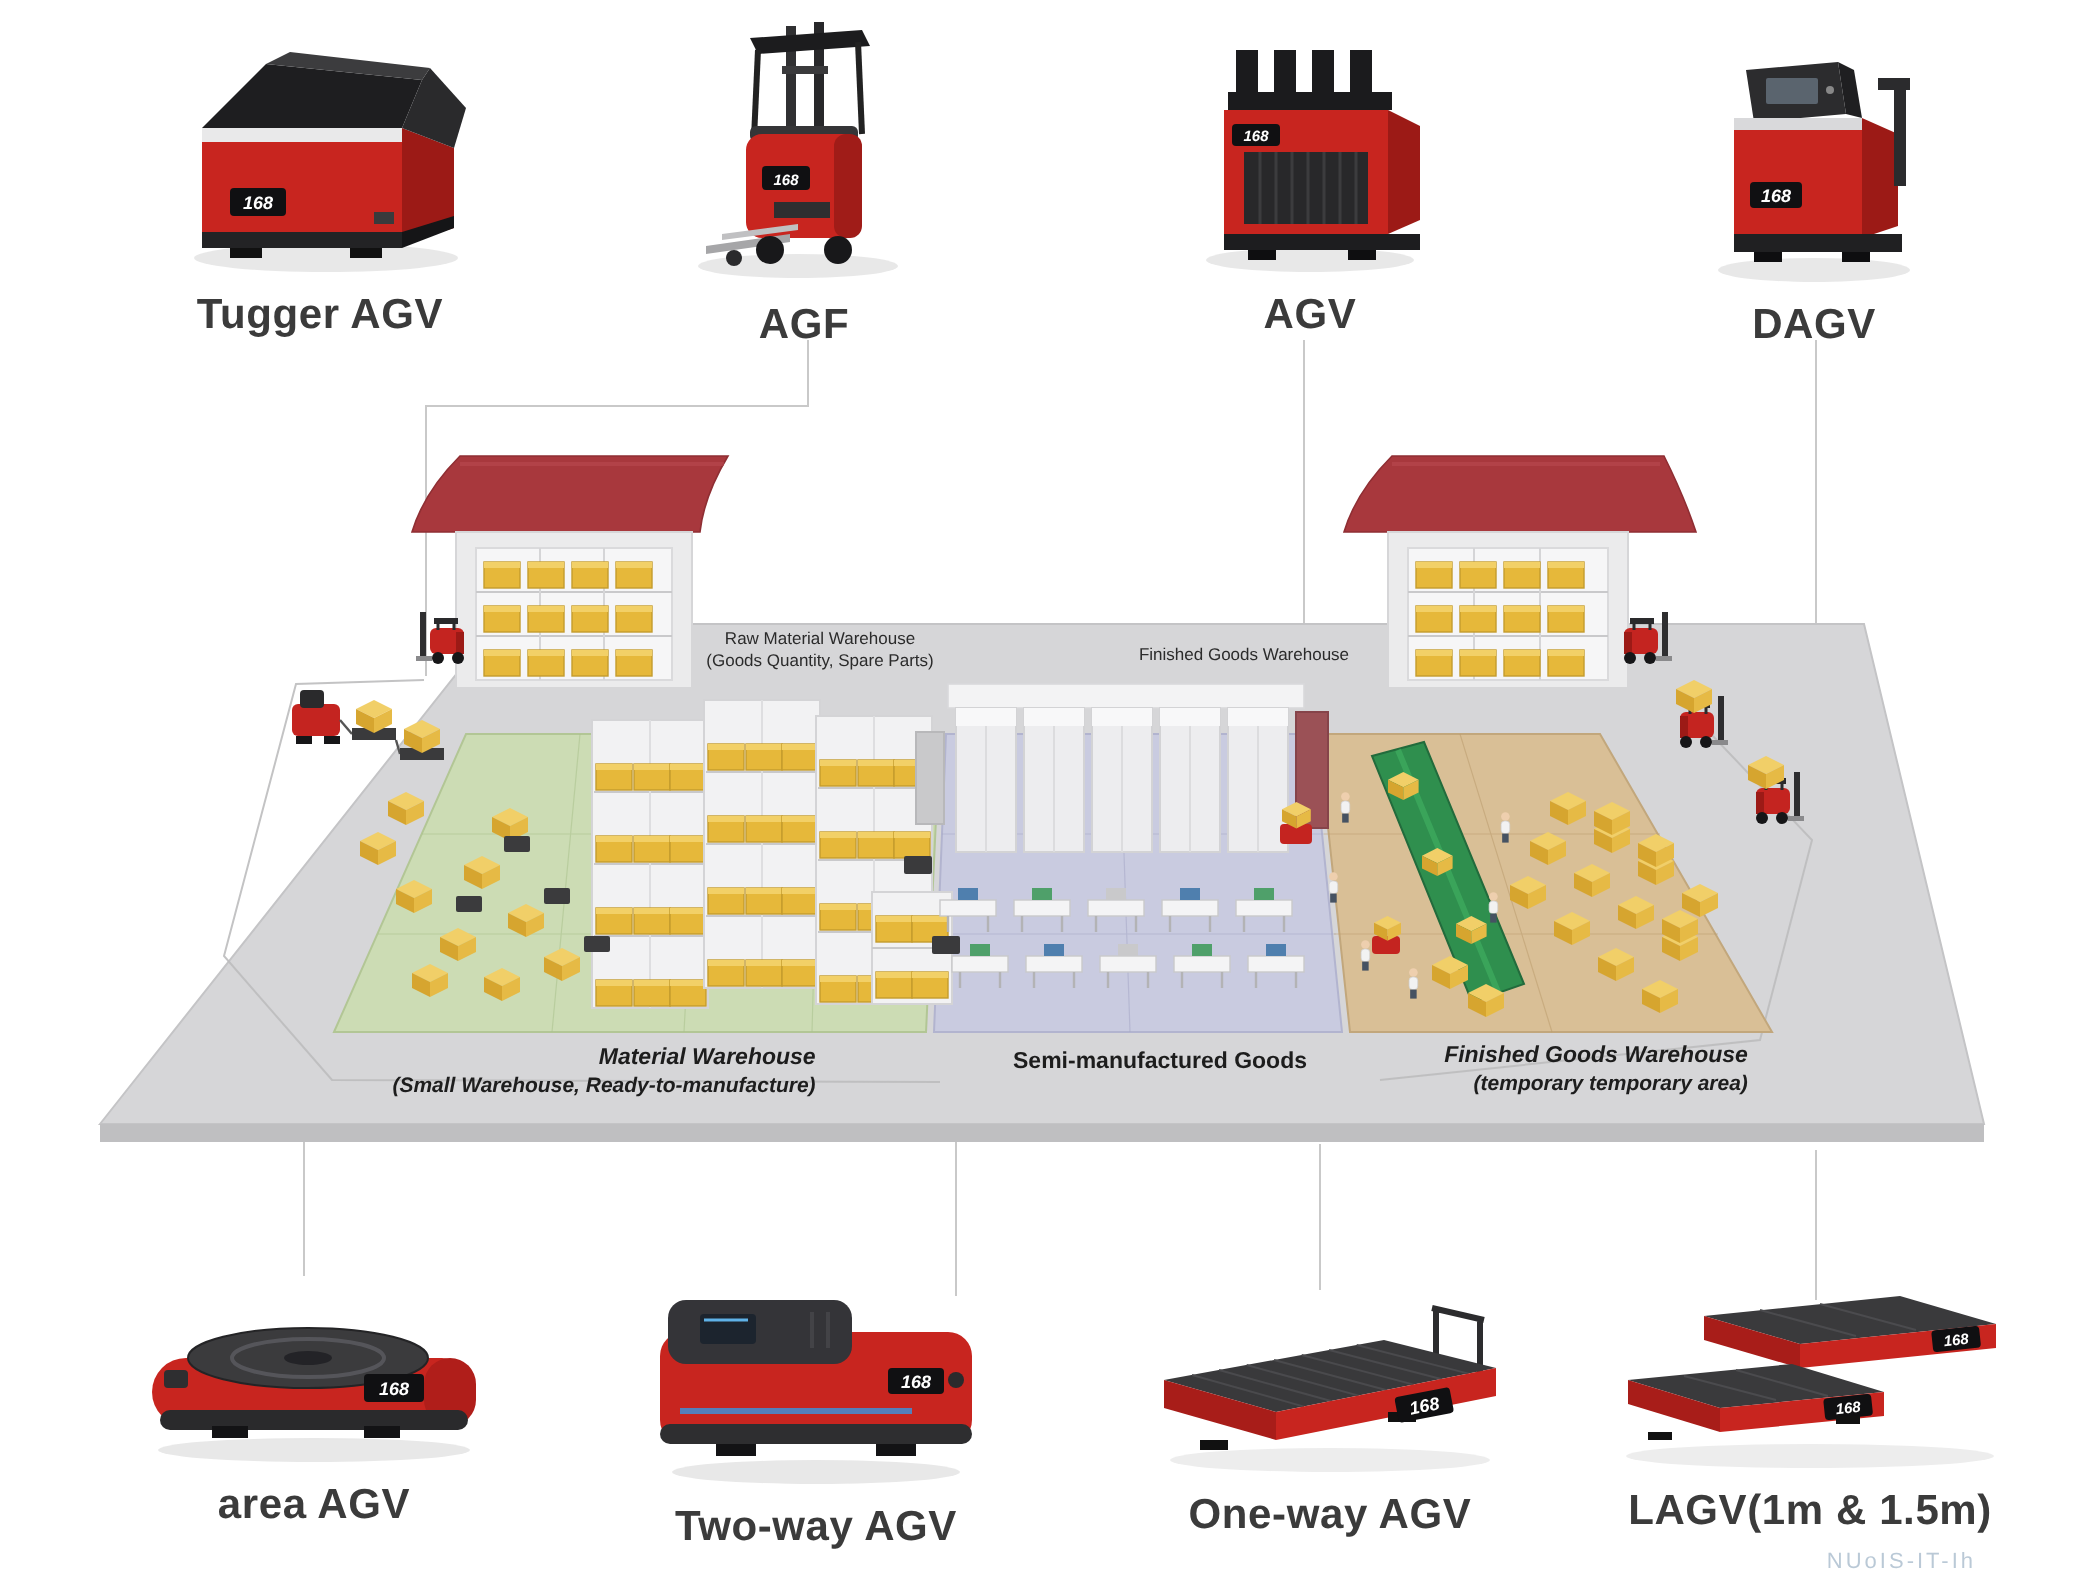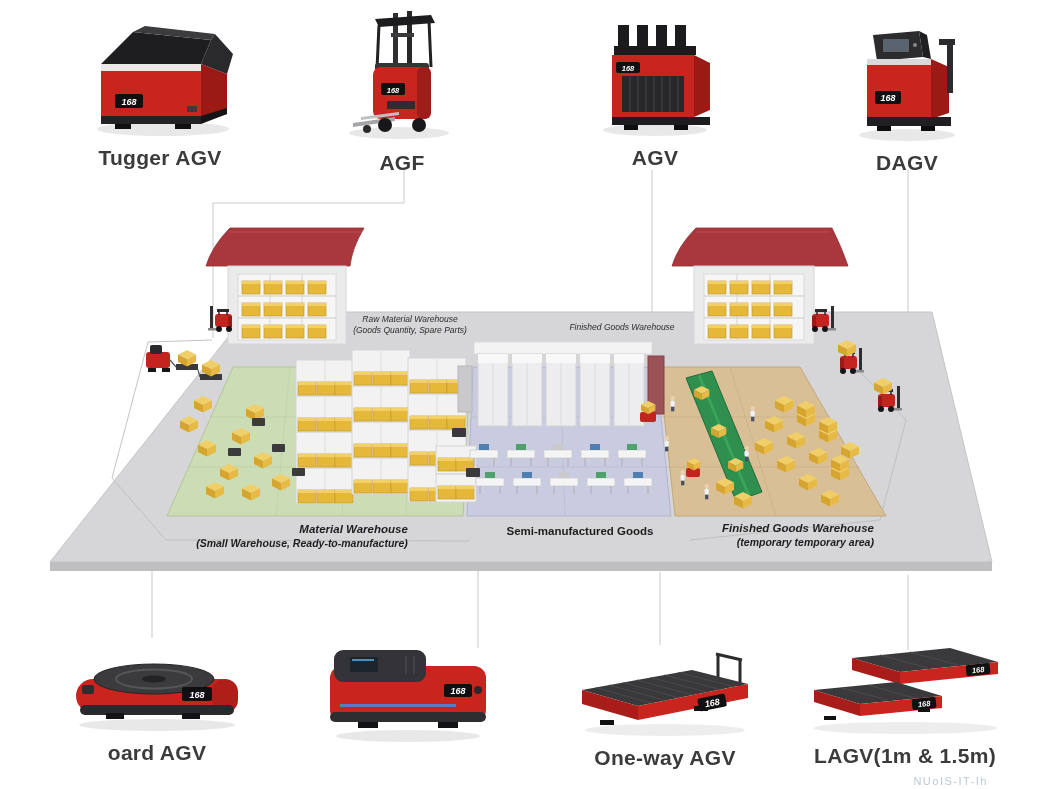--- a/index.html
+++ b/index.html
@@ -3,21 +3,21 @@
 <meta charset="utf-8">
 <style>
   html,body{margin:0;padding:0;background:#ffffff;}
   .canvas{position:relative;width:1040px;height:789px;background:#ffffff;overflow:hidden;
           font-family:"Liberation Sans",sans-serif;}
   .scene{position:absolute;left:0;top:0;width:1040px;height:789px;z-index:1;}
   .product{position:absolute;display:flex;flex-direction:column;align-items:center;z-index:2;}
   .product svg{display:block;}
   .product-label{margin-top:6px;font-size:21px;font-weight:bold;color:#3b3b3b;white-space:nowrap;letter-spacing:0.3px;text-align:right;}
   .zone-label{position:absolute;transform:translateX(-50%);text-align:center;color:#1d1d1d;z-index:2;line-height:1.3;white-space:nowrap;}
-  .zone-label.small{font-size:8.5px;font-style:italic;color:#2b2b2b;}
+  .zone-label.small{font-size:8.5px;color:#2b2b2b;}
   .zone-label.big .t{font-size:11.5px;font-weight:700;}
   .zone-label.big .s{font-size:10.5px;font-weight:700;}
   .zone-label.italic .t,.zone-label.italic .s{font-style:italic;font-weight:600;text-align:right;}
   .watermark{position:absolute;right:52px;bottom:2px;font-size:11px;color:#a9bccd;opacity:0.8;z-index:2;letter-spacing:1.5px;}
   .logo-txt{font-style:italic;font-weight:bold;font-size:9px;font-family:"Liberation Sans",sans-serif;fill:#ffffff;}
   .logo-sm{font-size:7.5px;}
 </style>
 </head>
 <body>
 
@@ -430,40 +430,41 @@
       <rect x="18" y="80" width="154" height="10" rx="5" fill="#2a2a2c"></rect>
       <ellipse cx="92" cy="54" rx="60" ry="15" fill="#3b3b3d" stroke="#242426"></ellipse>
       <ellipse cx="92" cy="54" rx="38" ry="9.5" fill="none" stroke="#55555a" stroke-width="2"></ellipse>
       <ellipse cx="92" cy="54" rx="12" ry="3.5" fill="#232327"></ellipse>
       <rect x="20" y="60" width="12" height="9" rx="2" fill="#2e2e30"></rect>
       <rect x="44" y="88" width="18" height="6" fill="#131315"></rect>
         <rect x="120" y="88" width="18" height="6" fill="#131315"></rect>
       <rect x="120" y="62" width="30" height="14" rx="2" fill="#101012"></rect>
       <text x="135" y="72.5" text-anchor="middle" class="logo-txt">168</text>
     </svg>
-    <div class="product-label">oard AGV</div>
+    <div class="product-label">area AGV</div>
   </div>
 
   <div class="product" style="left:318px;top:630px;width:180px">
     <svg viewBox="0 0 180 116" width="180" height="116">
       <ellipse cx="90" cy="106" rx="72" ry="6" fill="#1a1a1a" opacity="0.10"></ellipse>
       <rect x="12" y="36" width="156" height="56" rx="12" fill="#c8251f"></rect>
       <rect x="16" y="20" width="92" height="32" rx="9" fill="#343438"></rect>
       <rect x="32" y="27" width="28" height="15" rx="2" fill="#1c242e"></rect>
       <line x1="34" y1="30" x2="56" y2="30" stroke="#5fb2e8" stroke-width="1.5"></line>
       <line x1="88" y1="26" x2="88" y2="44" stroke="#434347" stroke-width="2"></line>
       <line x1="96" y1="26" x2="96" y2="44" stroke="#434347" stroke-width="2"></line>
       <rect x="22" y="74" width="116" height="3" fill="#3f8fd6" opacity="0.85"></rect>
       <rect x="12" y="82" width="156" height="10" rx="5" fill="#2e2e30"></rect>
       <circle cx="160" cy="60" r="4" fill="#2a2a2c"></circle>
       <rect x="40" y="92" width="20" height="6" fill="#131315"></rect>
         <rect x="120" y="92" width="20" height="6" fill="#131315"></rect>
       <rect x="126" y="54" width="28" height="13" rx="2" fill="#101012"></rect>
       <text x="140" y="64" text-anchor="middle" class="logo-txt">168</text>
     </svg>
+    <div class="product-label">Two-way AGV</div>
   </div>
 
   <div class="product" style="left:570px;top:640px;width:190px">
     <svg viewBox="0 0 190 100" width="190" height="100">
       <ellipse cx="95" cy="90" rx="80" ry="6" fill="#1a1a1a" opacity="0.08"></ellipse>
       <path d="M 148,14 L 148,42 M 170,20 L 170,48 M 146,14 L 172,20" stroke="#2c2c2e" stroke-width="3" fill="none"></path>
       <polygon points="12,50 122,30 178,44 68,66" fill="#39393b"></polygon>
       <g stroke="#4a4a4d" stroke-width="1">
         <line x1="26" y1="47.5" x2="82" y2="63.3"></line>
           <line x1="39.5" y1="45" x2="95.5" y2="60.5"></line>

